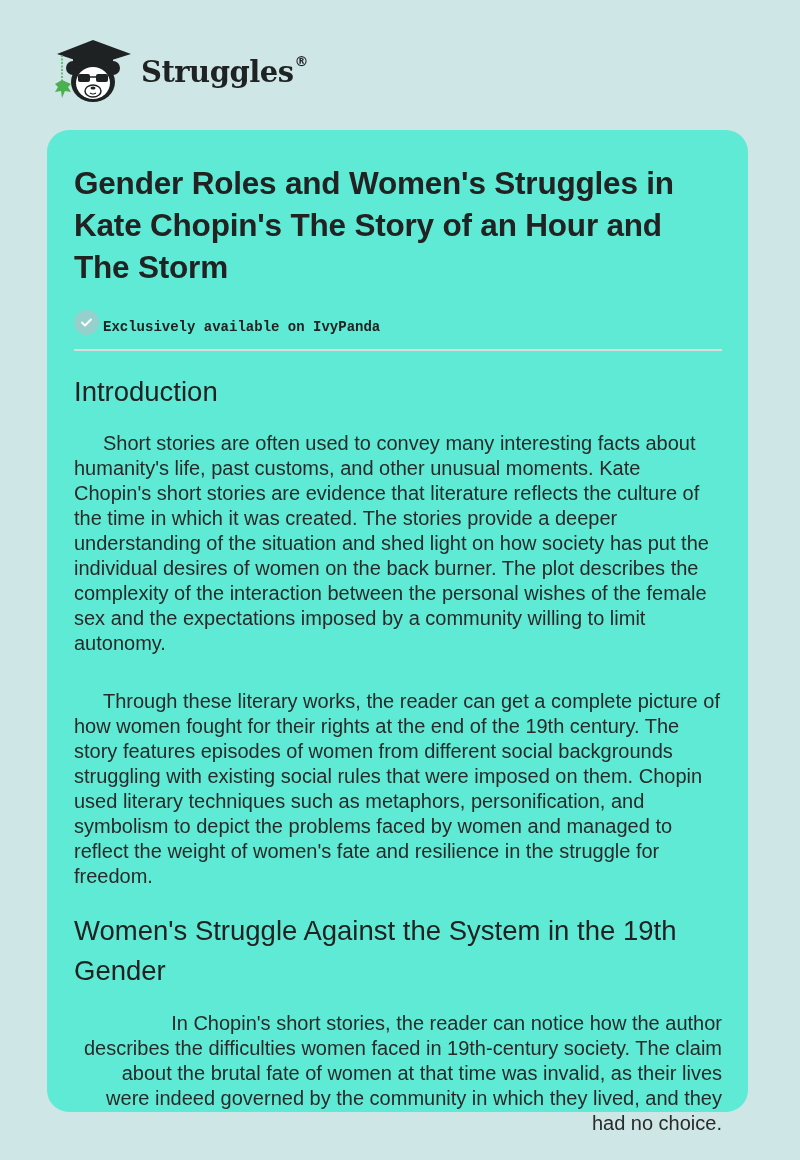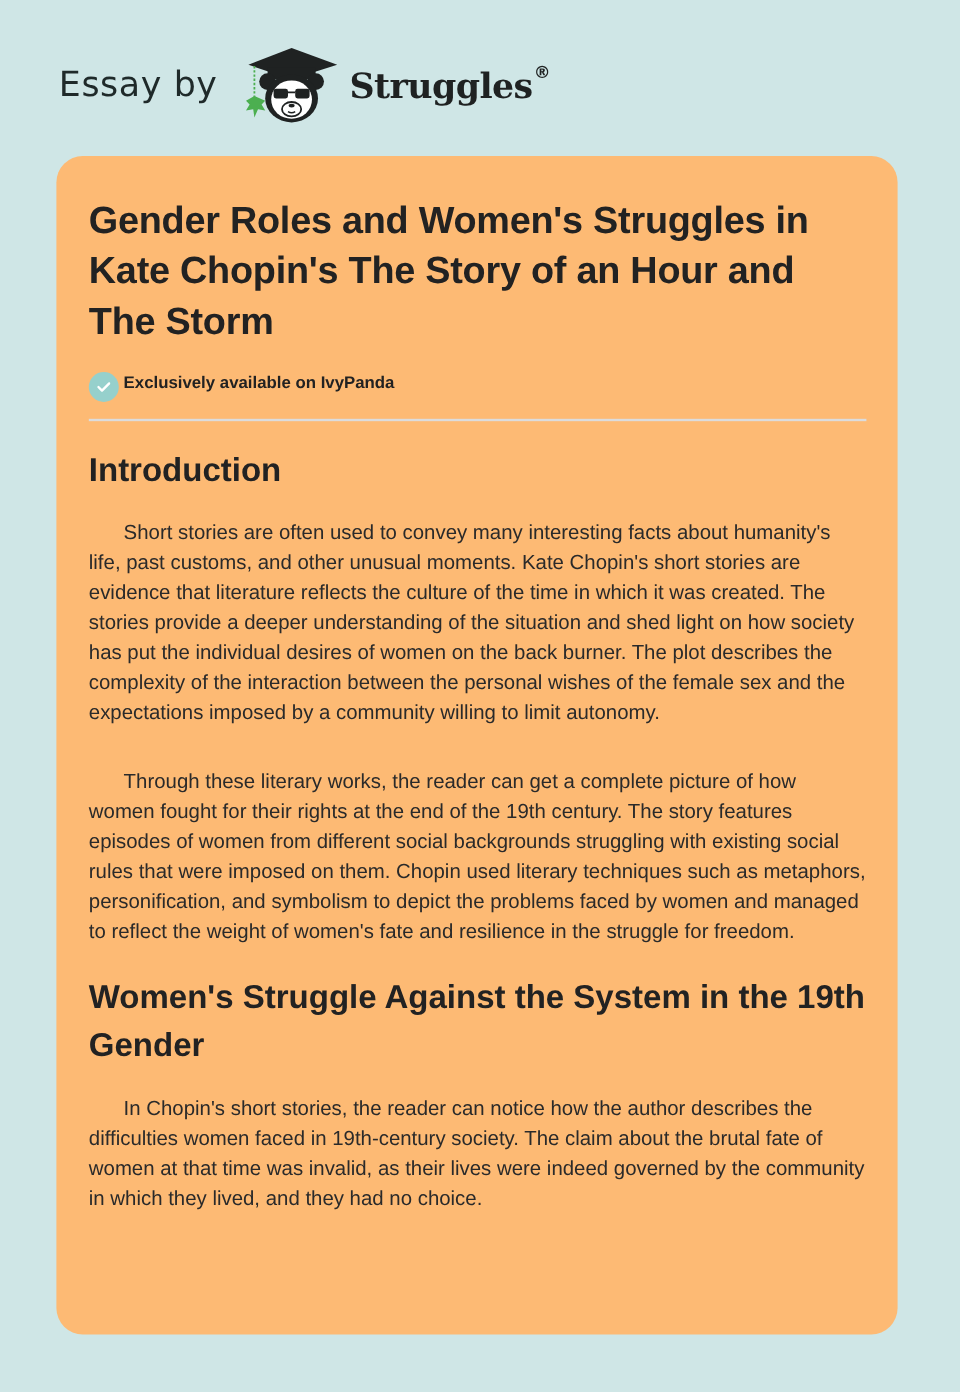--- a/index.html
+++ b/index.html
@@ -26,62 +26,62 @@
   .brand-name {
     font-family: "DejaVu Serif", serif;
     font-weight: bold; font-size: 29px; color: #1f2222;
     letter-spacing: -0.5px;
     position: relative; top: 0px;
   }
   .brand-reg { font-size: 14px; vertical-align: top; position: relative; top: -2px; margin-left: 1px; font-family: "DejaVu Sans", sans-serif; font-weight: bold;}
   .card {
     position: absolute; left: 47px; top: 130px;
     width: 701px; height: 982px;
-    background: #fdba74;
+    background: #5eead4;
     border-radius: 22px;
     box-sizing: border-box;
     padding: 32px 26px 0 27px;
   }
   h1.title {
     margin: 0;
     font-size: 31.5px; line-height: 42px;
     font-weight: bold; color: #222;
     letter-spacing: -0.2px;
   }
   .exclusive {
-    display: flex; align-items: flex-start;
+    display: flex; align-items: flex-end;
     margin-top: 22px;
+    font-family: Liberation Mono, monospace;
   }
   .check {
     width: 25px; height: 25px; border-radius: 50%;
     background: #96d0cc;
     display: flex; align-items: center; justify-content: center;
     margin-right: 4px;
   }
   .exclusive-text { font-size: 14px; font-weight: bold; color: #222; }
   .divider { height: 2px; background: #dcdcdc; margin-top: 14px; }
   h2 {
     margin: 0; font-size: 27.5px; line-height: 40px;
-    font-weight: bold; color: #222;
+    font-weight: normal; color: #222;
   }
   h2.intro { margin-top: 21px; }
   h2.sec2 { margin-top: 22px; }
   p {
-    margin: 0; font-size: 17px; line-height: 25px; color: #2a2a2a;
+    margin: 0; font-size: 20px; line-height: 25px; color: #2a2a2a;
     text-indent: 29px;
   }
   p.first { margin-top: 19px; }
   p.second { margin-top: 33px; }
-  p.third { margin-top: 20px; }
+  p.third { margin-top: 20px; text-align: right; }
 </style>
 </head>
 <body>
 
 <div class="brand">
-  <span class="brand-prefix">Essay by</span>
   <svg class="brand-logo" viewBox="0 0 86 72">
 
     <polygon points="8,18 44,4 82,18 44,30" fill="#1f2222"></polygon>
     <rect x="24" y="20" width="40" height="10" fill="#1f2222"></rect>
 
     <line x1="13" y1="19" x2="13" y2="46" stroke="#4caf50" stroke-width="1.5" stroke-dasharray="2,1.5"></line>
 
     <path d="M13 44 l-7 4 l3 3 l-3 5 l6 -1 l1 7 l3 -7 l6 1 l-3 -5 l3 -3 z" fill="#4caf50"></path>
 
     <circle cx="24" cy="32" r="7" fill="#1f2222"></circle>

